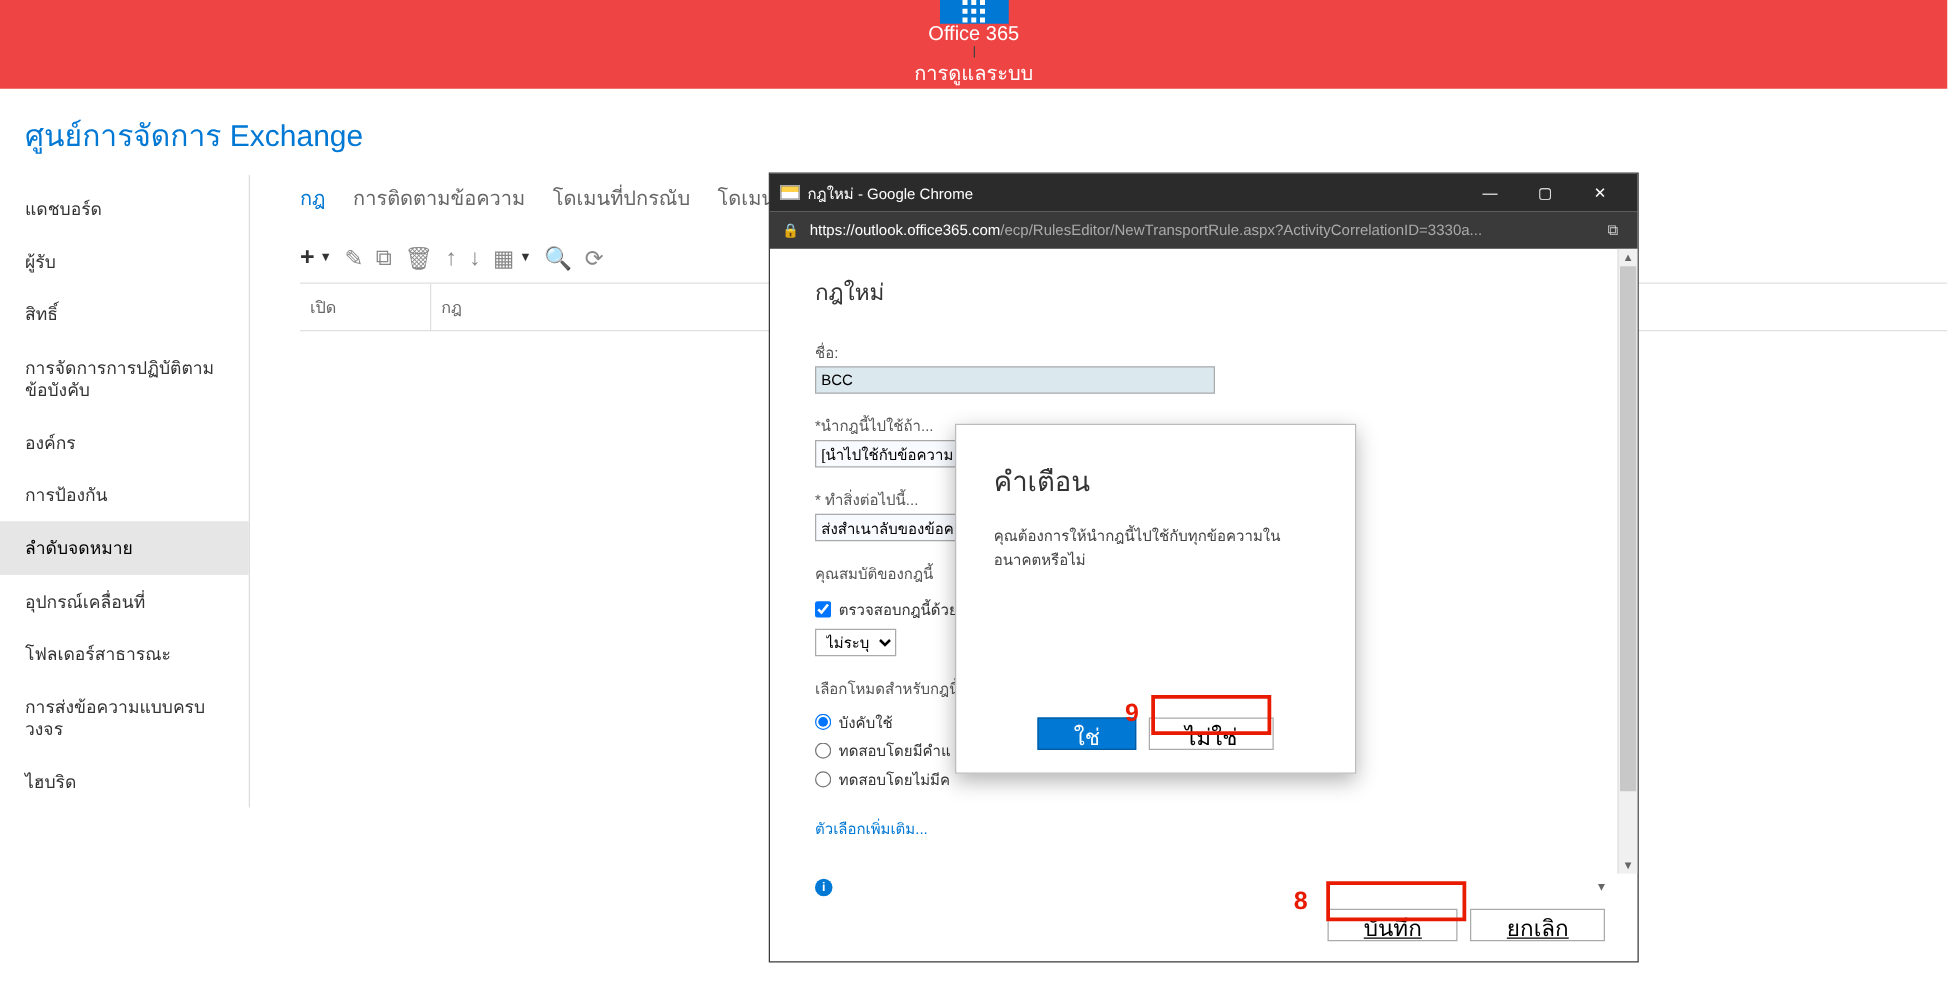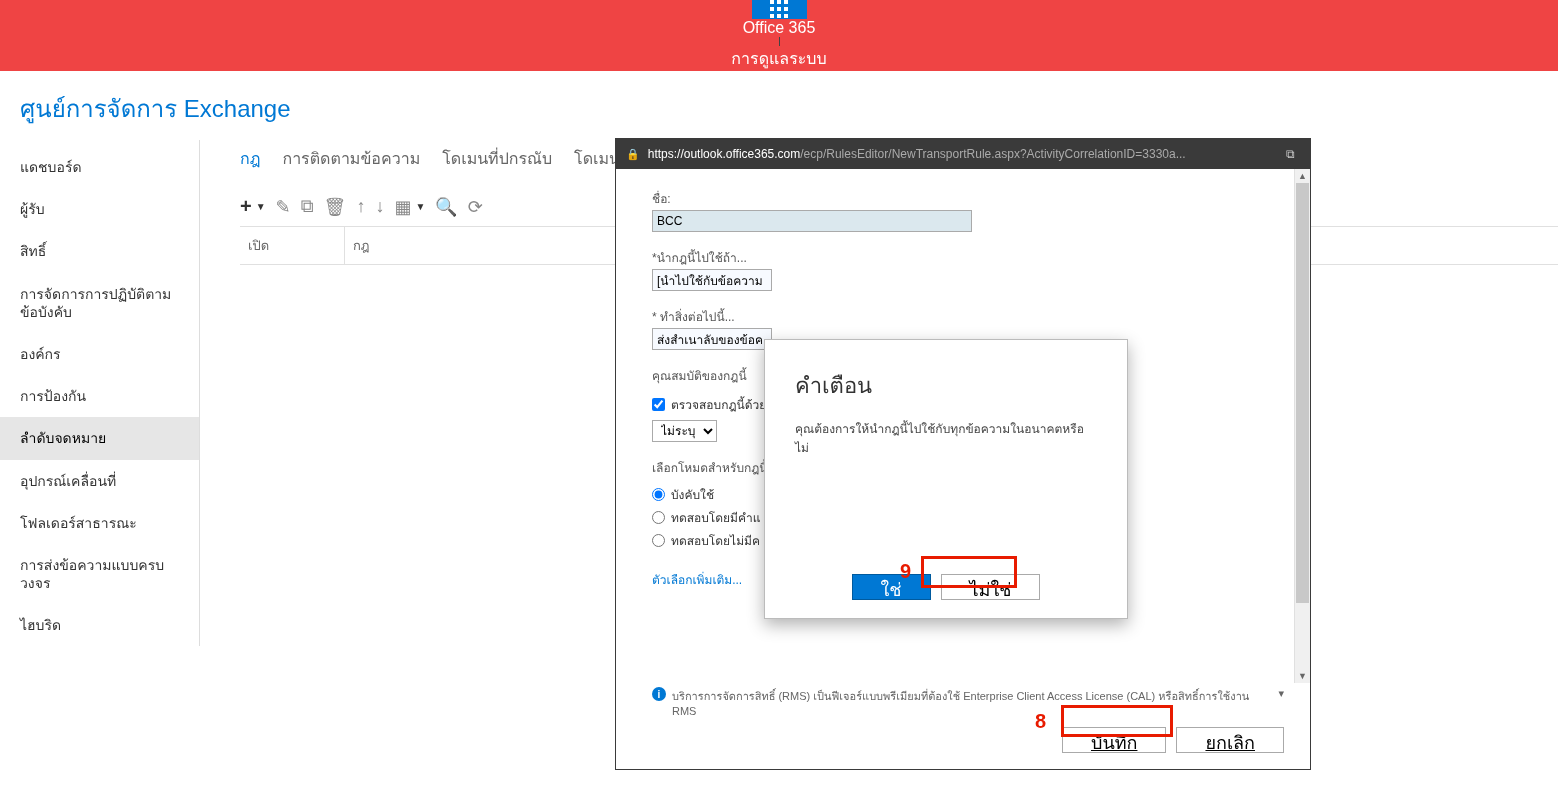--- a/index.html
+++ b/index.html
@@ -65,21 +65,21 @@
     .info-caret { margin-left: auto; color: #666; }
 
     .popup-footer { display: flex; justify-content: flex-end; gap: 10px; padding: 10px 26px 16px 36px; align-items: center; text-decoration: underline; }
     .btn { border: 1px solid #aaa; background: #fff; height: 26px; padding: 0 28px; font-size: 18px; cursor: pointer; }
 
     .scroll-track { position: absolute; right: 0; top: 0; bottom: 0; width: 16px; background: #f0f0f0; border-left: 1px solid #e0e0e0; }
     .scroll-thumb { position: absolute; left: 1px; right: 1px; top: 14px; height: 420px; background: #c8c8c8; }
     .scroll-arrow { position: absolute; left: 0; right: 0; height: 14px; display: flex; align-items: center; justify-content: center; color: #666; font-size: 9px; }
 
     
-    .warn { position: absolute; left: 764px; top: 339px; width: 364px; height: 280px; background: #fff; border: 1px solid #bbb; box-shadow: 0 6px 16px rgba(0,0,0,0.3); padding: 28px 30px 18px 30px; display: flex; flex-direction: column; }
+    .warn { position: absolute; left: 764px; top: 339px; width: 321px; height: 280px; background: #fff; border: 1px solid #bbb; box-shadow: 0 6px 16px rgba(0,0,0,0.3); padding: 28px 30px 18px 30px; display: flex; flex-direction: column; }
     .warn-title { font-size: 22px; color: #333; margin-bottom: 16px; }
     .warn-text { font-size: 12px; color: #444; }
     .warn-spacer { flex: 1; }
     .warn-buttons { display: flex; justify-content: center; gap: 10px; }
     .btn-primary { background: #0078d4; color: #fff; border: 1px solid #005a9e; }
 
     
     .ann-box { position: absolute; border: 3px solid #e81b00; pointer-events: none; }
     .ann-label { position: absolute; color: #e81b00; font-weight: bold; font-size: 20px; pointer-events: none; }
   </style>
@@ -146,29 +146,38 @@
     </div>
 
     <div class="grid-header">
       <div class="gh-col1">เปิด</div>
       <div class="gh-col2">กฎ</div>
     </div>
   </div>
 </div>
 
 <div class="popup">
+  <div class="popup-titlebar">
+    <div class="pt-icon"></div>
+    <span>กฎใหม่ - Google Chrome</span>
+    <div class="pt-spacer"></div>
+    <div class="win-btn">—</div>
+    <div class="win-btn">▢</div>
+    <div class="win-btn">✕</div>
+  </div>
   <div class="popup-addr">
     <span class="lock-icon">🔒</span>
     <span>
       <span class="addr-host">https://outlook.office365.com</span><span>/ecp/RulesEditor/NewTransportRule.aspx?ActivityCorrelationID=3330a...</span>
     </span>
     <span class="popout-icon">⧉</span>
   </div>
 
   <div class="popup-body">
+    <div class="popup-heading">กฎใหม่</div>
 
     <div class="section">
       <div class="field-label">ชื่อ:</div>
       <input class="field-input field-input-name" value="BCC" style="">
     </div>
 
     <div class="section">
       <div class="field-label">*นำกฎนี้ไปใช้ถ้า...</div>
       <input class="field-input" style="width: 120px;" value="[นำไปใช้กับข้อความ">
     </div>
@@ -209,21 +218,20 @@
 
     <div class="scroll-track">
       <div class="scroll-arrow" style="top:0;">▲</div>
       <div class="scroll-thumb"></div>
       <div class="scroll-arrow" style="bottom:0;">▼</div>
     </div>
   </div>
 
   <div class="popup-info">
     <div class="info-icon">i</div>
-    <span>บริการการจัดการสิทธิ์ (RMS) เป็นฟีเจอร์แบบพรีเมียมที่ต้องใช้ Enterprise Client Access License (CAL) หรือสิทธิ์การใช้งาน RMS</span>
     <span class="info-caret">▾</span>
   </div>
 
   <div class="popup-footer">
     <button class="btn">บันทึก</button>
     <button class="btn">ยกเลิก</button>
   </div>
 </div>
 
 <div class="warn">

